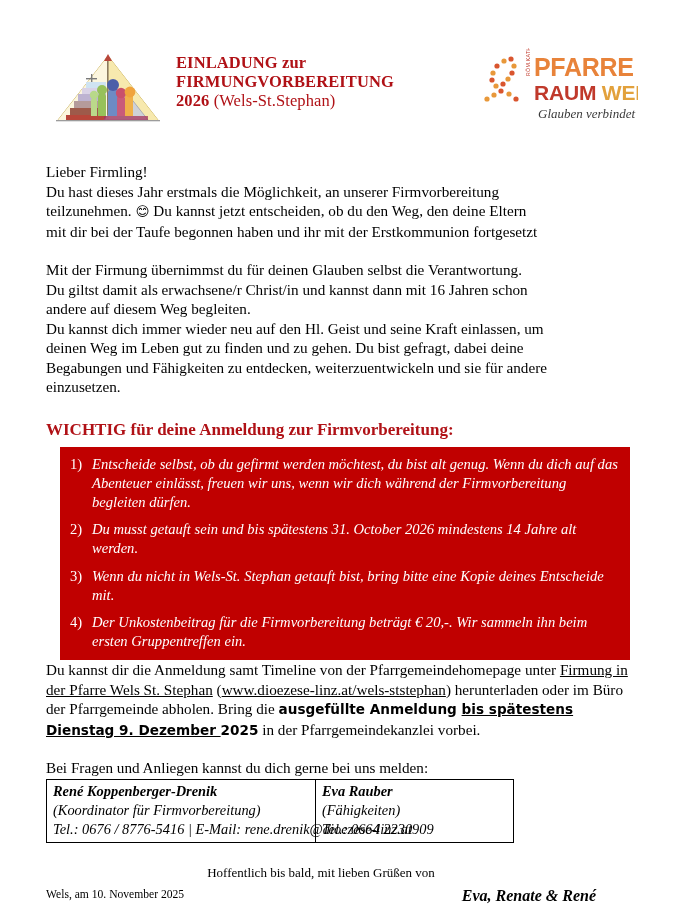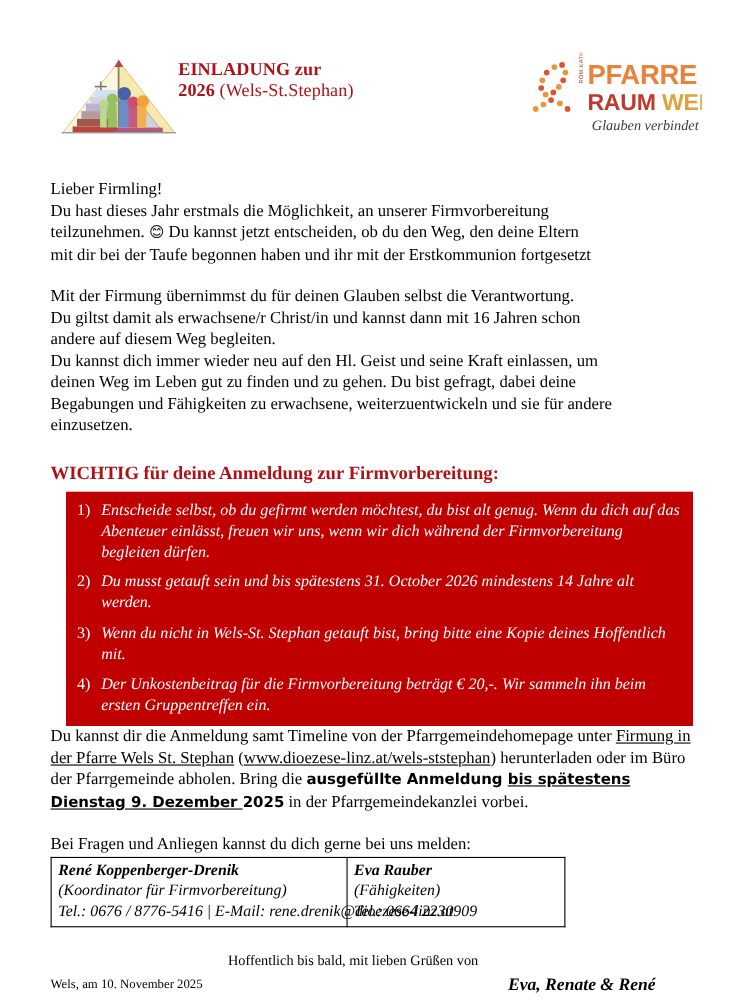--- a/index.html
+++ b/index.html
@@ -35,20 +35,21 @@
     width: 108px;
     height: 76px;
     position: relative;
     flex: 0 0 auto;
     margin-left: 8px;
   }
   .logo-pyramid svg { display:block; }
 
   .title-block {
     flex: 1 1 auto;
+    margin-left: 14px;
     padding-top: 1px;
   }
   .title-line {
     color: #B01116;
     font-weight: bold;
     font-size: 16.5px;
     line-height: 19px;
     letter-spacing: 0.1px;
     white-space: nowrap;
   }
@@ -233,20 +234,21 @@
         <circle cx="40" cy="43" r="4.2" fill="#B8D98A"></circle>
 
         <polygon points="54,2 58,9 50,9" fill="#B8463A"></polygon>
 
         <rect x="2" y="68" width="104" height="1.3" fill="#9C9C9C"></rect>
       </svg>
     </div>
 
     <div class="title-block">
       <div class="title-line">EINLADUNG zur</div>
+      <div class="title-line">FIRMUNGVORBEREITUNG</div>
       <div class="title-line title-line3"><span>2026</span><span class="paren"> (Wels-St.Stephan)</span></div>
     </div>
 
     <div class="logo-pfarre">
       <svg width="160" height="78" viewBox="0 0 160 78" xmlns="http://www.w3.org/2000/svg">
 
         <g>
           <circle cx="26" cy="13" r="2.6" fill="#E8983A"></circle>
           <circle cx="33" cy="11" r="2.6" fill="#D9552E"></circle>
           <circle cx="19" cy="18" r="2.6" fill="#D9552E"></circle>
@@ -285,42 +287,42 @@
     </p>
 
     <div class="spacer-sm"></div>
 
     <p class="para">
       <span>Mit der Firmung übernimmst du für deinen Glauben selbst die Verantwortung.</span><br>
       <span>Du giltst damit als erwachsene/r Christ/in und kannst dann mit 16 Jahren schon</span><br>
       <span>andere auf diesem Weg begleiten.</span><br>
       <span>Du kannst dich immer wieder neu auf den Hl. Geist und seine Kraft einlassen, um</span><br>
       <span>deinen Weg im Leben gut zu finden und zu gehen. Du bist gefragt, dabei deine</span><br>
-      <span>Begabungen und Fähigkeiten zu erwachsene, weiterzuentwickeln und sie für andere</span><br>
+      <span>Begabungen und Fähigkeiten zu entdecken, weiterzuentwickeln und sie für andere</span><br>
       <span>einzusetzen.</span>
     </p>
 
     <div class="wichtig">WICHTIG für deine Anmeldung zur Firmvorbereitung:</div>
 
     <div class="redbox">
       <ol>
 
         <li>
           <span class="num">1)</span>
           <span class="txt"><b>Entscheide selbst</b><span>, ob du gefirmt werden möchtest, du bist alt genug.</span> <span>Wenn du dich auf das Abenteuer einlässt, freuen wir uns, wenn wir dich während der Firmvorbereitung begleiten dürfen.</span></span>
         </li>
 
         <li>
           <span class="num">2)</span>
           <span class="txt"><span>Du musst </span><b>getauft</b><span> sein und </span><b>bis spätestens 31. October 2026 mindestens 14 Jahre alt</b><span> werden.</span></span>
         </li>
 
         <li>
           <span class="num">3)</span>
-          <span class="txt"><span>Wenn du nicht in Wels-St. Stephan getauft bist, bring bitte eine Kopie deines </span><b>Hoffentlich</b><span> mit.</span></span>
+          <span class="txt"><span>Wenn du nicht in Wels-St. Stephan getauft bist, bring bitte eine Kopie deines </span><b>Entscheide</b><span> mit.</span></span>
         </li>
 
         <li>
           <span class="num">4)</span>
           <span class="txt"><span>Der </span><b>Unkostenbeitrag</b><span> für die Firmvorbereitung beträgt € 20,-. Wir sammeln ihn beim ersten Gruppentreffen ein.</span></span>
         </li>
 
       </ol>
     </div>
 

